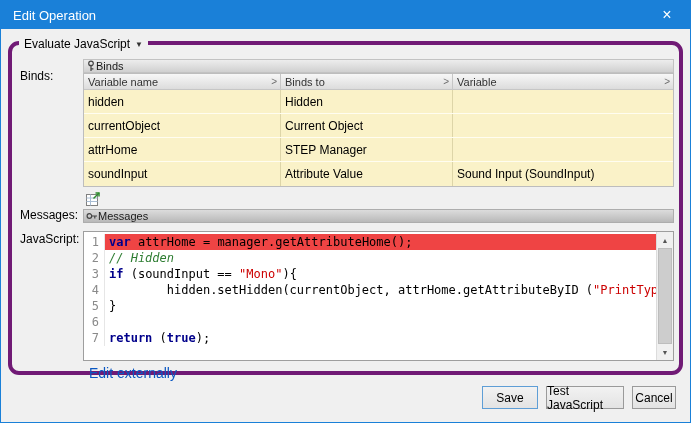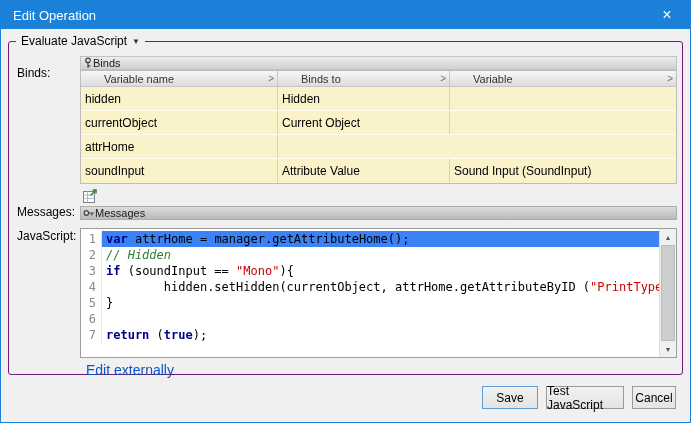--- a/index.html
+++ b/index.html
@@ -10,61 +10,61 @@
 
   
   .titlebar{position:absolute;left:0;top:0;right:0;height:28px;background:#1a80d8;
     color:#fff;display:flex;align-items:center;}
   .title{margin-left:12px;font-size:13px;}
   .close-btn{position:absolute;right:0;top:0;width:46px;height:28px;display:flex;
     align-items:center;justify-content:center;font-size:16px;color:#fff;cursor:pointer;}
 
   
   .group{position:absolute;left:7px;top:40px;width:675px;height:334px;
-    border:1px solid #701a75;border-radius:3px;}
+    border:4px solid #701a75;border-radius:11px;}
   .legend{position:absolute;top:-8px;left:7px;background:#f0f0f0;padding:0 5px;
     font-size:12px;color:#000;display:flex;align-items:center;gap:5px;cursor:pointer;}
   .legend .dd{font-size:8px;color:#333;}
 
   .sideLabel{position:absolute;left:8px;font-size:12px;color:#000;}
 
   
   .secbar{position:absolute;left:71px;right:5px;height:14px;display:flex;align-items:center;
     padding-left:2px;font-size:11px;color:#1a1a1a;
     background:linear-gradient(#ededed,#d0d0d0);border:1px solid #c2c2c2;cursor:pointer;}
   .secbar.dark{background:linear-gradient(#dcdcdc,#b9b9b9);border-color:#adadad;}
 
   
   .btable{position:absolute;left:71px;right:5px;top:28px;border:1px solid #bdbdbd;
     background:#faf2c8;}
   .thead{display:grid;grid-template-columns:197px 172px 1fr;height:16px;
     background:linear-gradient(#f7f7f7,#dcdcdc);border-bottom:1px solid #c6c6c6;}
   .hcell{display:flex;align-items:center;justify-content:space-between;
-    padding:0 3px 0 4px;font-size:11px;color:#333;border-right:1px solid #c6c6c6;cursor:pointer;margin-left:19px;}
+    padding:0 3px 0 4px;font-size:11px;color:#333;border-right:1px solid #c6c6c6;cursor:pointer;}
   .hcell:last-child{border-right:none;}
   .sort{font-size:10px;color:#707070;}
   .trow{display:grid;grid-template-columns:197px 172px 1fr;height:24px;
     border-bottom:1px solid #fffdf0;}
   .trow:last-child{border-bottom:none;}
   .tcell{font-size:12px;color:#000;padding-left:4px;display:flex;align-items:center;
     border-right:1px solid #ddd5a8;overflow:hidden;white-space:nowrap;}
   .tcell:last-child{border-right:none;}
 
   .sheetIcon{position:absolute;left:73px;top:146px;width:16px;height:16px;cursor:pointer;}
 
   
   .editor{position:absolute;left:71px;right:5px;top:186px;height:130px;background:#fff;
     border:1px solid #9e9e9e;}
   .code-lines{position:absolute;left:0;top:2px;right:17px;bottom:0;overflow:hidden;
     font-family:"DejaVu Sans Mono","Liberation Mono",monospace;font-size:12px;}
   .cl{display:flex;height:16px;line-height:16px;}
   .ln{width:21px;text-align:right;padding-right:5px;color:#8a8a8a;flex:none;
     border-right:1px solid #e6e6e6;}
   .ct{flex:1;white-space:pre;padding-left:4px;color:#000;}
-  .cl.hl .ct{background:#3b82f6;}
+  .cl.hl .ct{background:#ef4444;}
   .tok-kw{color:#00008b;font-weight:bold;}
   .tok-str{color:#cc0000;}
   .tok-com{color:#2e7d32;font-style:italic;}
   .tok-plain{color:#000;}
 
   .scrollbar{position:absolute;right:0;top:0;bottom:0;width:17px;background:#f0f0f0;
     border-left:1px solid #dcdcdc;}
   .sb-btn{position:absolute;left:0;width:16px;height:16px;display:flex;align-items:center;
     justify-content:center;font-size:7px;color:#555;cursor:pointer;}
   .sb-btn.up{top:0;}
@@ -133,20 +133,21 @@
             <div class="tcell">Hidden</div>
             <div class="tcell"></div>
           </div>
           <div class="trow">
             <div class="tcell">currentObject</div>
             <div class="tcell">Current Object</div>
             <div class="tcell"></div>
           </div>
           <div class="trow">
             <div class="tcell">attrHome</div>
+            <div class="tcell">STEP Manager</div>
             <div class="tcell"></div>
           </div>
           <div class="trow">
             <div class="tcell">soundInput</div>
             <div class="tcell">Attribute Value</div>
             <div class="tcell">Sound Input (SoundInput)</div>
           </div>
         </div>
     </div>
 

